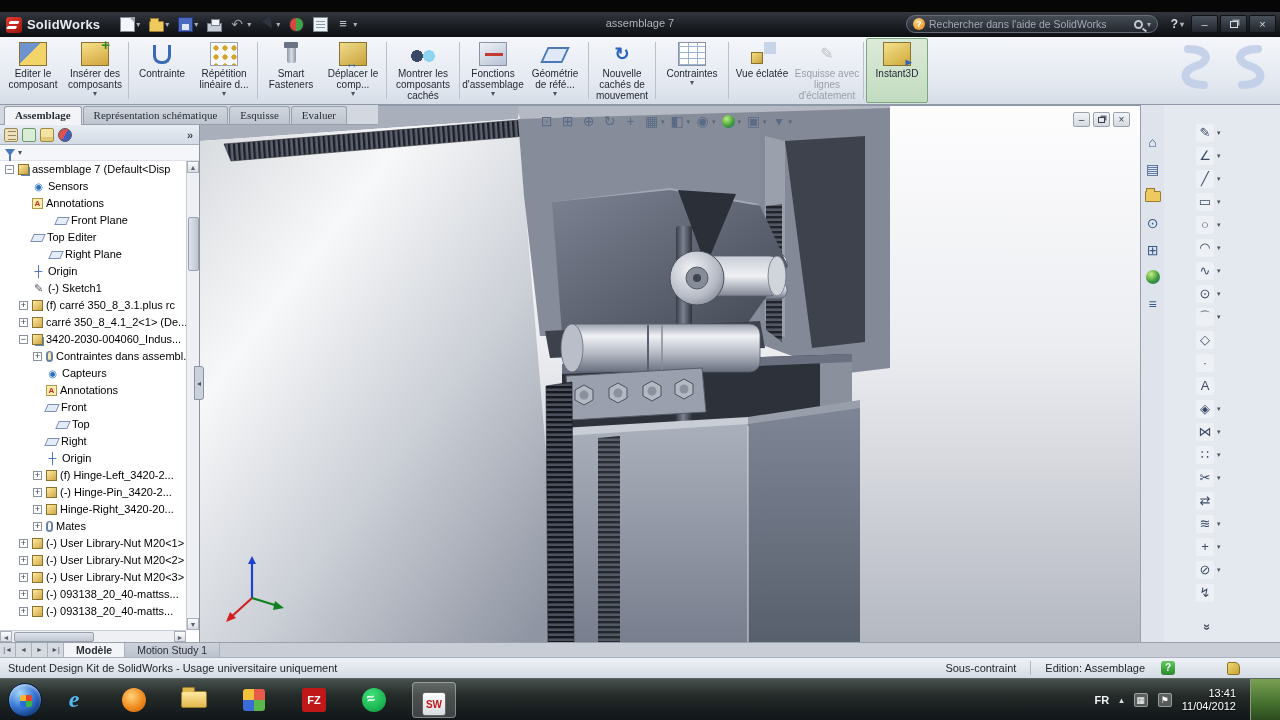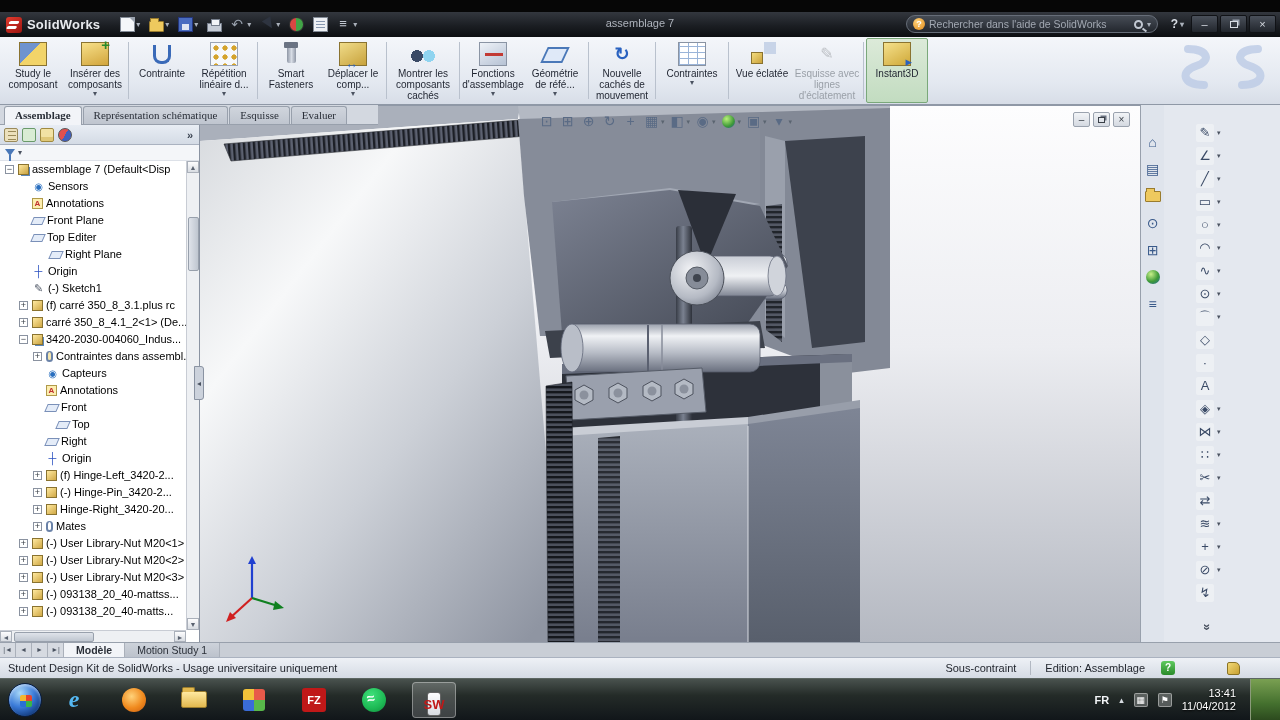--- a/index.html
+++ b/index.html
@@ -181,21 +181,21 @@
   .tb-app.active { background:rgba(255,255,255,.18); border:1px solid rgba(255,255,255,.35); }
   .tb-glyph { width:26px; height:26px; display:flex; align-items:center; justify-content:center; }
   .g-ie { color:#55b8f2; font-family:"Liberation Serif",serif; font-style:italic; font-weight:bold; font-size:24px; }
   .g-firefox { width:24px; height:24px; border-radius:50%; background:radial-gradient(circle at 40% 35%, #ffd27a, #f08a1e 55%, #c85a10); }
   .g-folder { width:26px; height:17px; background:linear-gradient(#ffe9a0,#e2b84e); border:1px solid #9a7c2e; border-radius:2px; position:relative; }
   .g-folder::before { content:""; position:absolute; left:0; top:-5px; width:11px; height:4px; background:#e2b84e; border:1px solid #9a7c2e; border-bottom:none; border-radius:2px 2px 0 0; }
   .g-media { width:22px; height:22px; border-radius:3px; background:conic-gradient(#e85a4a 0 90deg,#58b84a 0 180deg,#3a6cd8 0 270deg,#f2c23a 0 360deg); }
   .g-filezilla { width:24px; height:24px; border-radius:3px; background:#c01818; color:#fff; font-weight:bold; font-size:11px; display:flex; align-items:center; justify-content:center; }
   .g-spotify { width:24px; height:24px; border-radius:50%; background:radial-gradient(circle at 40% 30%, #3fe07a, #1db954 60%, #128a3c); position:relative; }
   .g-spotify::after { content:"≈"; position:absolute; left:5px; top:2px; color:#fff; font-weight:bold; font-size:14px; transform:rotate(-12deg); }
-  .g-solidworks { width:14px; height:24px; border-radius:3px; background:linear-gradient(#fdfdfe,#d8dce2); border:1px solid #666; color:#c01818; font-weight:bold; font-size:13px; display:flex; align-items:center; justify-content:center;margin-top:9px; }
+  .g-solidworks { width:24px; height:24px; border-radius:3px; background:linear-gradient(#fdfdfe,#d8dce2); border:1px solid #666; color:#c01818; font-weight:bold; font-size:10px; display:flex; align-items:center; justify-content:center;margin-top:9px; }
   #tray { margin-left:auto; display:flex; align-items:center; gap:10px; color:#f2f4f7; padding-right:8px; }
   #tray .lang { font-size:11px; font-weight:bold; }
   #tray .tri { font-size:9px; color:#d8dce2; }
   .tray-ic { width:14px; height:14px; background:rgba(255,255,255,.25); border:1px solid rgba(255,255,255,.4); border-radius:2px; font-size:9px; color:#fff; text-align:center; line-height:13px; }
   #clock { text-align:right; font-size:11px; line-height:13px; color:#fff; text-shadow:0 1px 2px #000; }
   #desktop-peek { width:30px; align-self:stretch; margin-left:6px; background:linear-gradient(#7aa052,#44702e 60%,#2c4a1e); border-left:1px solid #8a9a7a; }
 </style>
 </head>
 <body>
 
@@ -256,21 +256,21 @@
       <div class="win-btn">–</div>
       <div class="win-btn"><span class="win-restore-glyph"></span></div>
       <div class="win-btn">×</div>
     </div>
   </div>
 
   <div id="ribbon">
     <div id="ribbon-buttons">
         <div class="rib-btn">
           <div class="rib-ic ri-edit-component"></div>
-          <div class="rib-label">Study le composant</div>
+          <div class="rib-label">Editer le composant</div>
         </div>
         <div class="rib-btn">
           <div class="rib-ic ri-insert-components"></div>
           <div class="rib-label">Insérer des composants</div>
           <div class="rib-arr">▾</div>
         </div>
         <span class="rib-sep"></span>
         <div class="rib-btn">
           <div class="rib-ic ri-mate"></div>
           <div class="rib-label">Contrainte</div>
@@ -532,21 +532,21 @@
         <div class="tree-row" style="padding-left: 19px;">
           <span class="expander hidden"></span>
           <span class="tic tic-sensors">◉</span>
           <span class="tlabel">Sensors</span>
         </div>
         <div class="tree-row" style="padding-left: 19px;">
           <span class="expander hidden"></span>
           <span class="tic tic-annotations">A</span>
           <span class="tlabel">Annotations</span>
         </div>
-        <div class="tree-row" style="padding-left: 19px;">
+        <div class="tree-row" style="padding-left: 19px; margin-left: 24px;">
           <span class="expander hidden"></span>
           <span class="tic tic-plane"></span>
           <span class="tlabel">Front Plane</span>
         </div>
         <div class="tree-row" style="padding-left: 19px;">
           <span class="expander hidden"></span>
           <span class="tic tic-plane"></span>
           <span class="tlabel">Top Editer</span>
         </div>
         <div class="tree-row" style="padding-left: 37px;">

